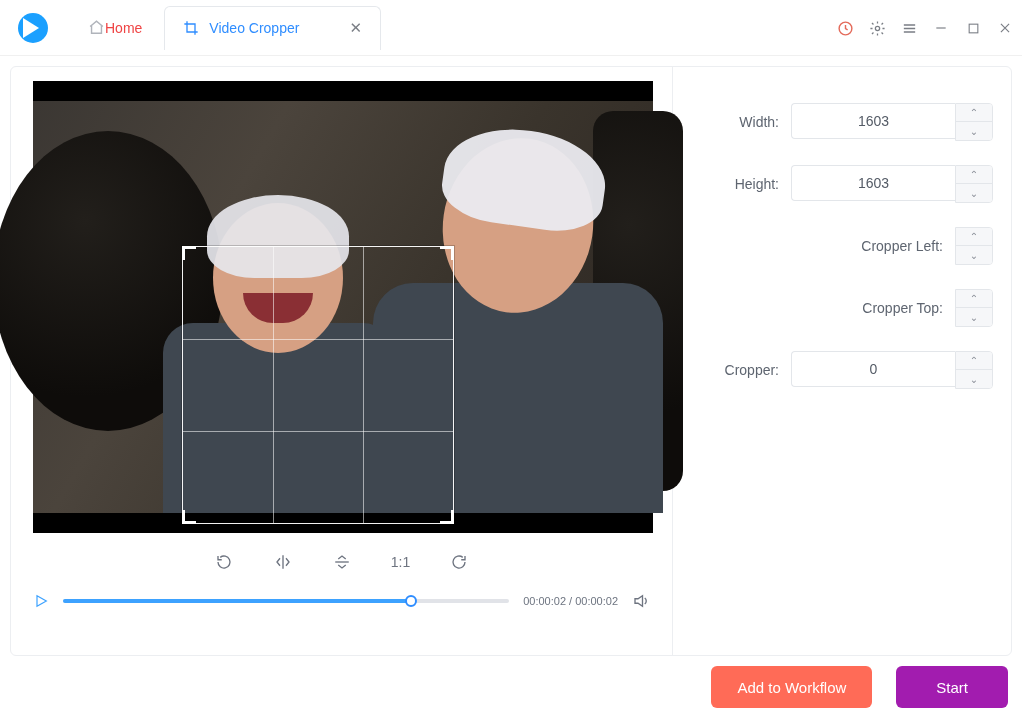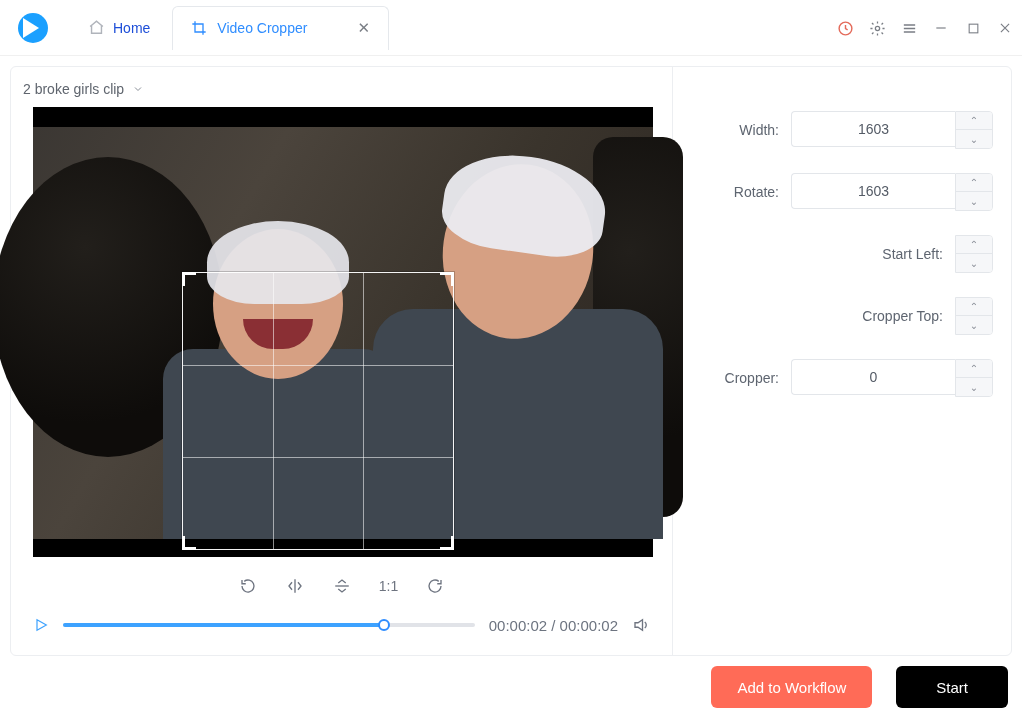--- a/index.html
+++ b/index.html
@@ -1,21 +1,21 @@
 <!DOCTYPE html>
 <html><head>
 <meta charset="utf-8">
 <style>
 * { box-sizing: border-box; margin: 0; padding: 0; font-family: -apple-system, "Segoe UI", Arial, sans-serif; }
 body { width: 1022px; height: 719px; background: #fff; overflow: hidden; color: #333; font-size: 14px; }
 
 .titlebar { height: 56px; display: flex; align-items: center; position: relative; border-bottom: 1px solid #f0f0f0; }
 .logo { width: 30px; height: 30px; margin: 0 18px; border-radius: 50%; background: #1ba0ff; position: relative; }
 .logo::before { content:""; position:absolute; top:5px; left:5px; width:0; height:0; border-style:solid; border-width:10px 0 10px 16px; border-color: transparent transparent transparent #fff; }
-.tab-home { display:flex; align-items:center; gap:8px; padding: 0 22px; height:48px; color:#1d4ed8; cursor:pointer; }
+.tab-home { display:flex; align-items:center; padding: 0 22px; height:48px; color:#ef4444; cursor:pointer; }
 .tab-active { display:flex; align-items:center; gap:10px; padding: 0 18px; height:44px; margin-top:0; border:1px solid #e5e8ec; border-bottom:none; border-radius:6px 6px 0 0; color:#2f8dff; background:#fff; position:relative; }
 .tab-active .close { margin-left: 40px; color:#7b7f86; font-size:15px; cursor:pointer; }
 .win-controls { position:absolute; right:6px; top:0; height:56px; display:flex; align-items:center; gap:10px; }
 .win-controls > * { width:22px; height:22px; display:flex; align-items:center; justify-content:center; color:#7a7e85; cursor:pointer; }
 
 .panel { margin: 10px 10px 0 10px; border:1px solid #eceef1; border-radius:6px; height:590px; display:flex; }
 .left { flex:0 0 662px; border-right:1px solid #eceef1; padding: 14px 0 10px 0; display:flex; flex-direction:column; }
 .clip-select { display:flex; align-items:center; gap:8px; color:#5f656e; padding: 0 8px 10px 12px; cursor:pointer; }
 
 .video { margin: 0 0 0 0; width:620px; height:452px; margin-left:22px; background:#000; position:relative; }
@@ -26,41 +26,41 @@
 .cap { position:absolute; top:-8px; left:-6px; right:-6px; height:55%; border-radius:60% 60% 40% 40%; background:rgba(230,230,235,0.92); }
 .body1 { background:#3f4750; }
 .crop-overlay { position:absolute; border:1.5px solid rgba(255,255,255,0.95); box-shadow: 0 0 0 1px rgba(0,0,0,.2); }
 .crop-overlay::before, .crop-overlay::after { content:""; position:absolute; background:rgba(255,255,255,.55); }
 .crop-overlay::before { left:33.33%; top:0; bottom:0; width:1px; box-shadow: 100% 0 0 rgba(255,255,255,.55); }
 .crop-overlay .g2 { position:absolute; left:66.66%; top:0; bottom:0; width:1px; background:rgba(255,255,255,.55); }
 .crop-overlay .h1, .crop-overlay .h2 { position:absolute; left:0; right:0; height:1px; background:rgba(255,255,255,.55); }
 .crop-overlay .h1 { top:33.33%; } .crop-overlay .h2 { top:66.66%; }
 .corner { position:absolute; width:16px; height:16px; }
 .corner span { position:absolute; background:#fff; }
-.tool-row { display:flex; align-items:center; justify-content:center; height:46px; gap:28px; margin-top:6px; }
+.tool-row { display:flex; align-items:center; justify-content:center; height:46px; gap:40px; margin-top:6px; }
 .tool-row > * { color:#6e7480; cursor:pointer; font-size:14px; }
 .play-row { display:flex; align-items:center; gap:14px; padding: 0 22px 4px 22px; height:36px; }
 .slider { flex:1; height:4px; background:#e1e3e8; border-radius:2px; position:relative; }
 .slider-fill { position:absolute; left:0; top:0; bottom:0; background:#3da2ff; border-radius:2px; }
 .slider-thumb { position:absolute; top:50%; width:12px; height:12px; border-radius:50%; background:#fff; border:2px solid #2f8dff; transform:translate(-50%,-50%); }
-.time { color:#6d7480; font-size:15px; white-space:nowrap; }
+.time { color:#6d7480; font-size:11px; white-space:nowrap; }
 
 .right { flex:1; padding: 36px 18px 0 18px; }
-.field { display:flex; align-items:center; justify-content:flex-end; gap:12px; margin-bottom:24px;margin-top:8px; }
+.field { display:flex; align-items:center; justify-content:flex-end; gap:12px; margin-bottom:24px; }
 .field label { color:#5e6570; }
 .input-wrap { display:flex; }
 .input-wrap input { width:164px; height:36px; border:1px solid #e3e6ea; border-right:none; border-radius:4px 0 0 4px; text-align:center; color:#545b66; font-size:14px; }
 .stepper { display:flex; flex-direction:column; border:1px solid #e3e6ea; border-radius:0 4px 4px 0; overflow:hidden; }
 .stepper button { width:36px; height:18px; background:#f6f7f9; border:none; border-bottom:1px solid #e3e6ea; color:#8a8f98; cursor:pointer; font-size:10px; display:flex; align-items:center; justify-content:center; }
 .stepper button:last-child { border-bottom:none; }
 
 .footer { display:flex; justify-content:flex-end; gap:24px; padding: 10px 14px 0 0; }
 .btn { height:42px; border:none; border-radius:6px; padding:0 26px; font-size:15px; color:#fff; cursor:pointer; }
 .btn-orange { background:#ff6b57; }
-.btn-blue { background:#000000; padding:0 40px; }
+.btn-blue { background:#a21caf; padding:0 40px; }
 
 svg { display:block; }
 </style>
 </head>
 <body>
 
 <div class="titlebar">
   <div class="logo"></div>
   <div class="tab-home">
     <svg width="17" height="17" viewBox="0 0 24 24" fill="none" stroke="#b0b4bb" stroke-width="2">
@@ -108,26 +108,20 @@
     <span>
         <svg width="14" height="14" viewBox="0 0 24 24" stroke="#7a7e85" stroke-width="2">
           <path d="M5 5l14 14M19 5L5 19"></path>
         </svg>
       </span>
   </div>
 </div>
 
 <div class="panel">
   <div class="left">
-    <div class="clip-select">
-      <span>2 broke girls clip</span>
-      <svg width="12" height="12" viewBox="0 0 24 24" fill="none" stroke="#8a8f98" stroke-width="2">
-          <path d="M6 9l6 6 6-6"></path>
-        </svg>
-    </div>
 
     <div class="video">
       <div class="video-inner">
         <div class="blob" style="left:-40px;top:30px;width:230px;height:300px;"></div>
         <div class="blob" style="right:-30px;top:10px;width:90px;height:380px;border-radius:20px;"></div>
         <div class="person" style="left:130px;width:230px;height:340px;">
           <div class="body1" style="position:absolute;bottom:0;left:0;width:230px;height:190px;border-radius:30px 30px 0 0;"></div>
           <div class="head" style="position:absolute;bottom:160px;left:50px;width:130px;height:150px;">
             <div class="cap"></div>
             <div style="position:absolute;bottom:30px;left:30px;width:70px;height:30px;border-radius:0 0 40px 40px;background:#8a2f34;"></div>
@@ -218,31 +212,31 @@
       <label>Width:</label>
       <div class="input-wrap">
         <input value="1603" style="">
         <div class="stepper">
             <button>⌃</button>
             <button>⌄</button>
           </div>
       </div>
     </div>
     <div class="field">
-      <label>Rotate:</label>
+      <label>Height:</label>
       <div class="input-wrap">
         <input value="1603" style="">
         <div class="stepper">
             <button>⌃</button>
             <button>⌄</button>
           </div>
       </div>
     </div>
     <div class="field">
-      <label>Start Left:</label>
+      <label>Cropper Left:</label>
       <div class="input-wrap">
         <div class="stepper">
             <button>⌃</button>
             <button>⌄</button>
           </div>
       </div>
     </div>
     <div class="field">
       <label>Cropper Top:</label>
       <div class="input-wrap">

